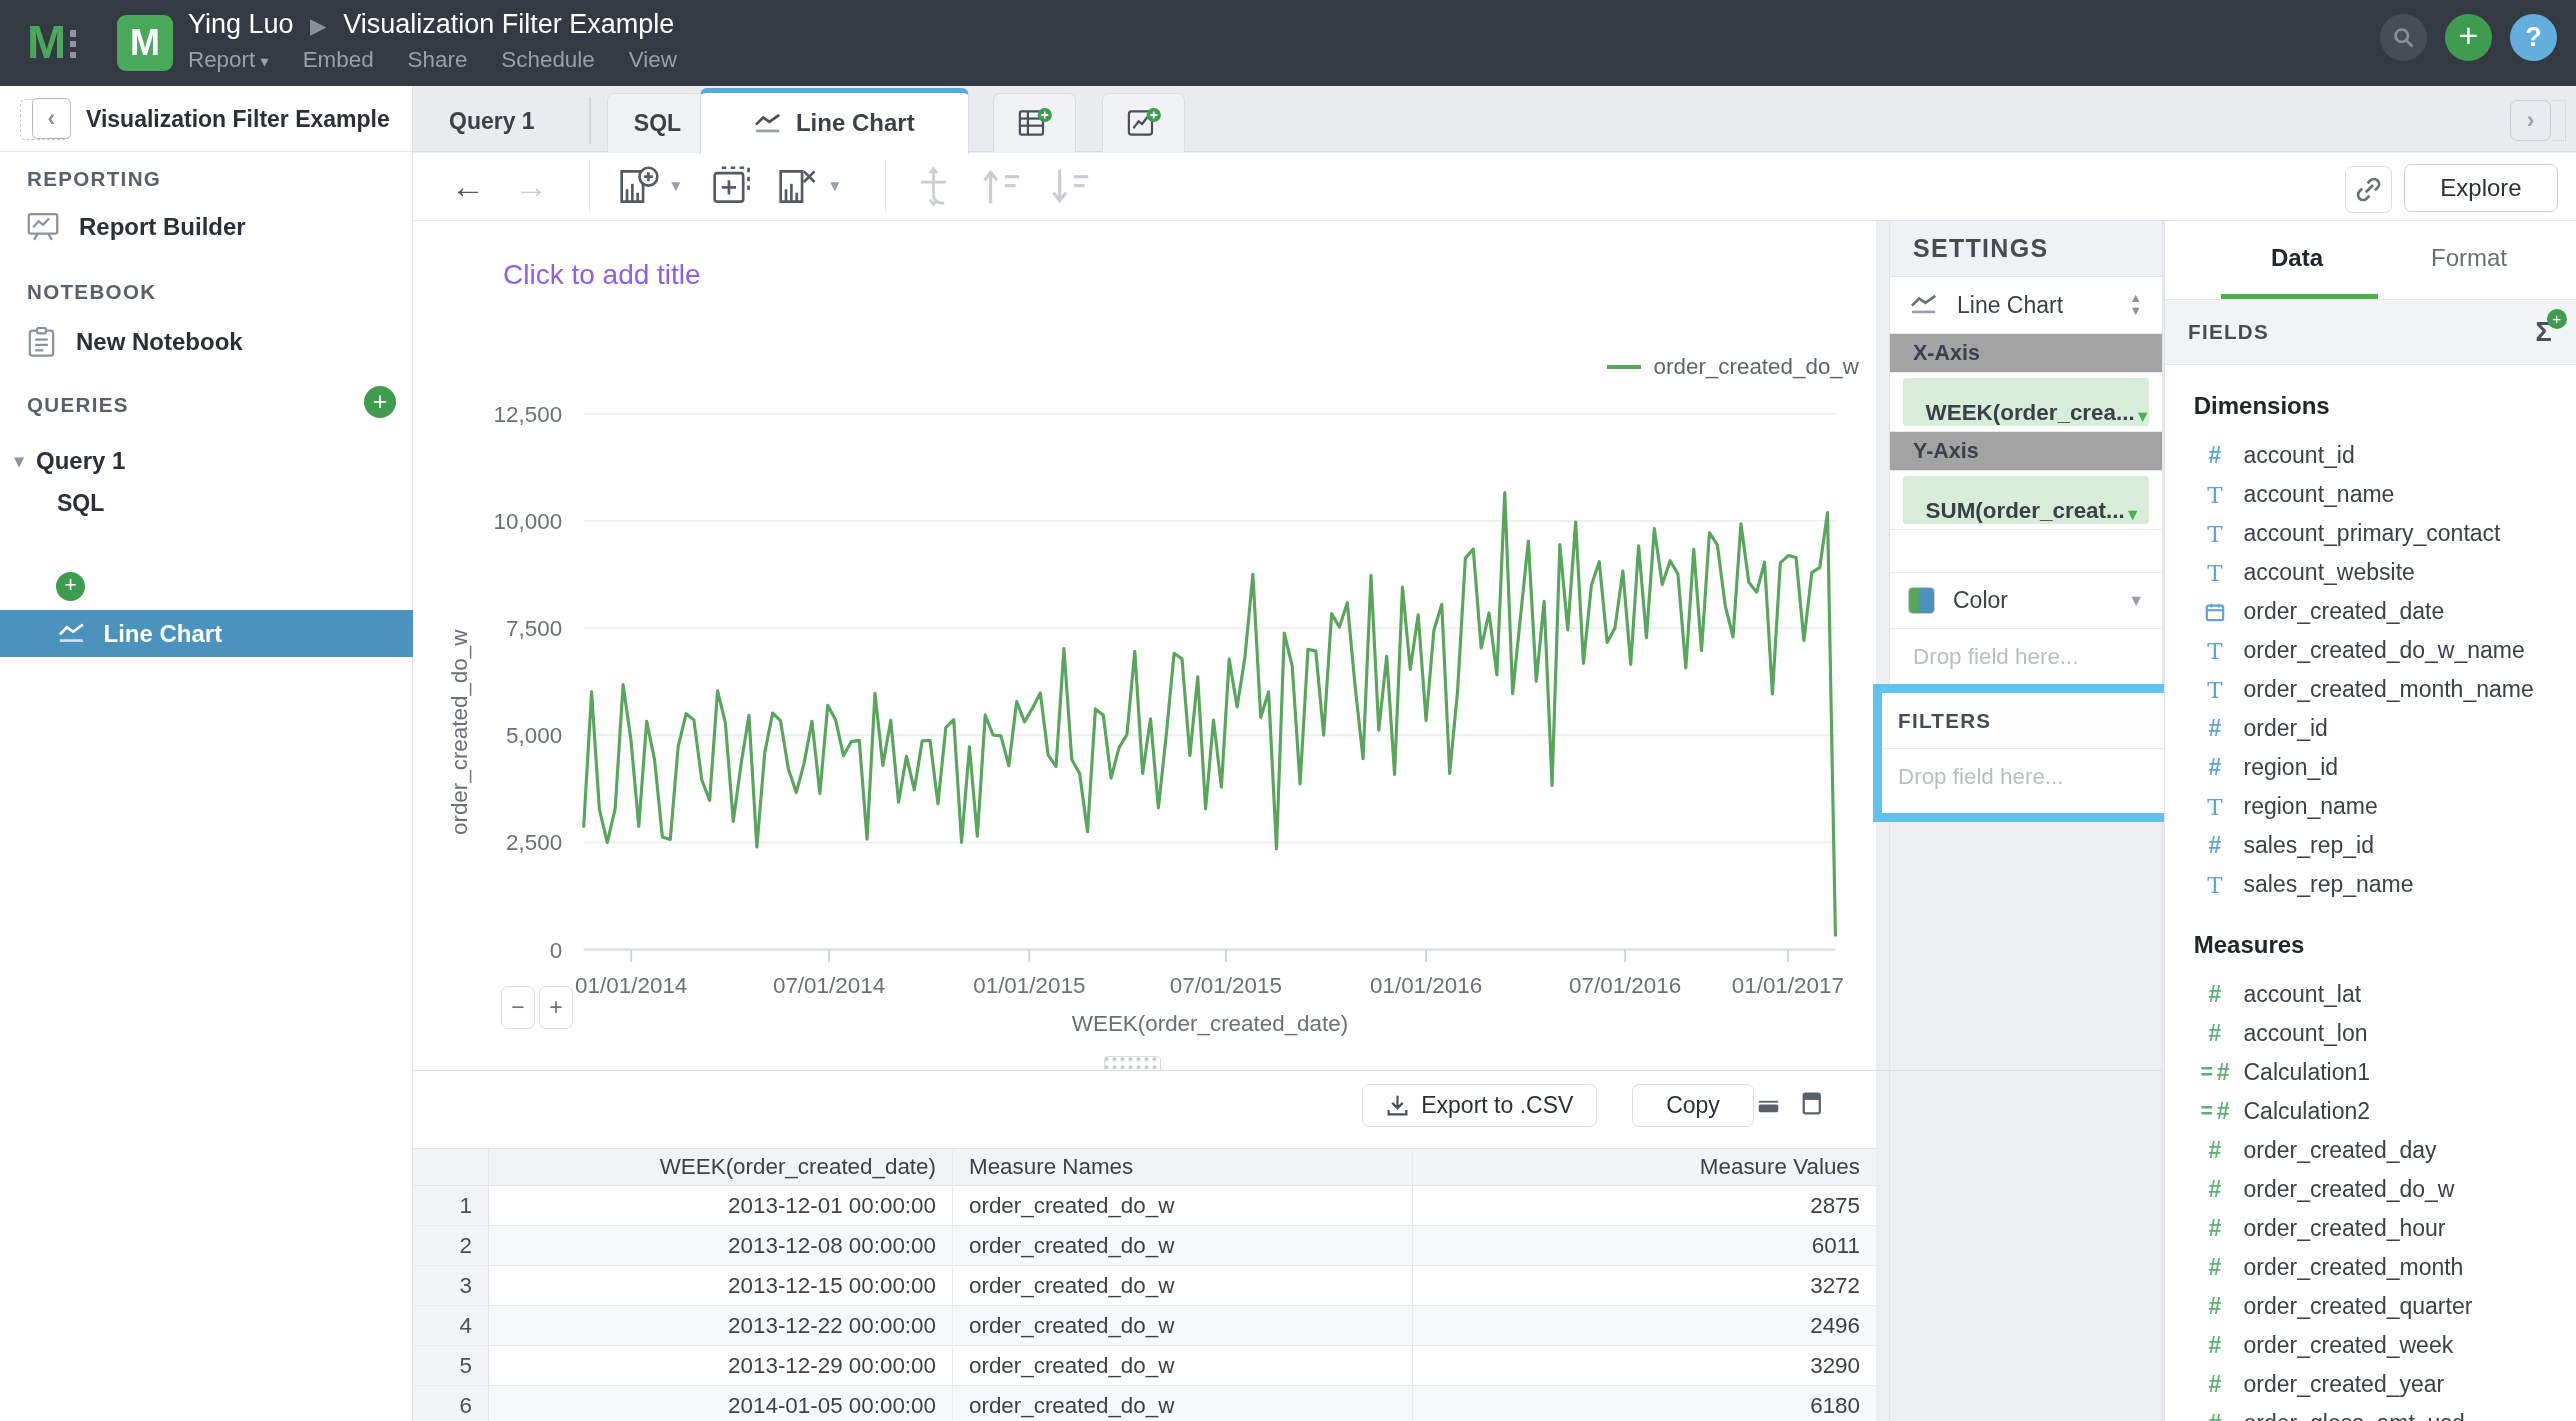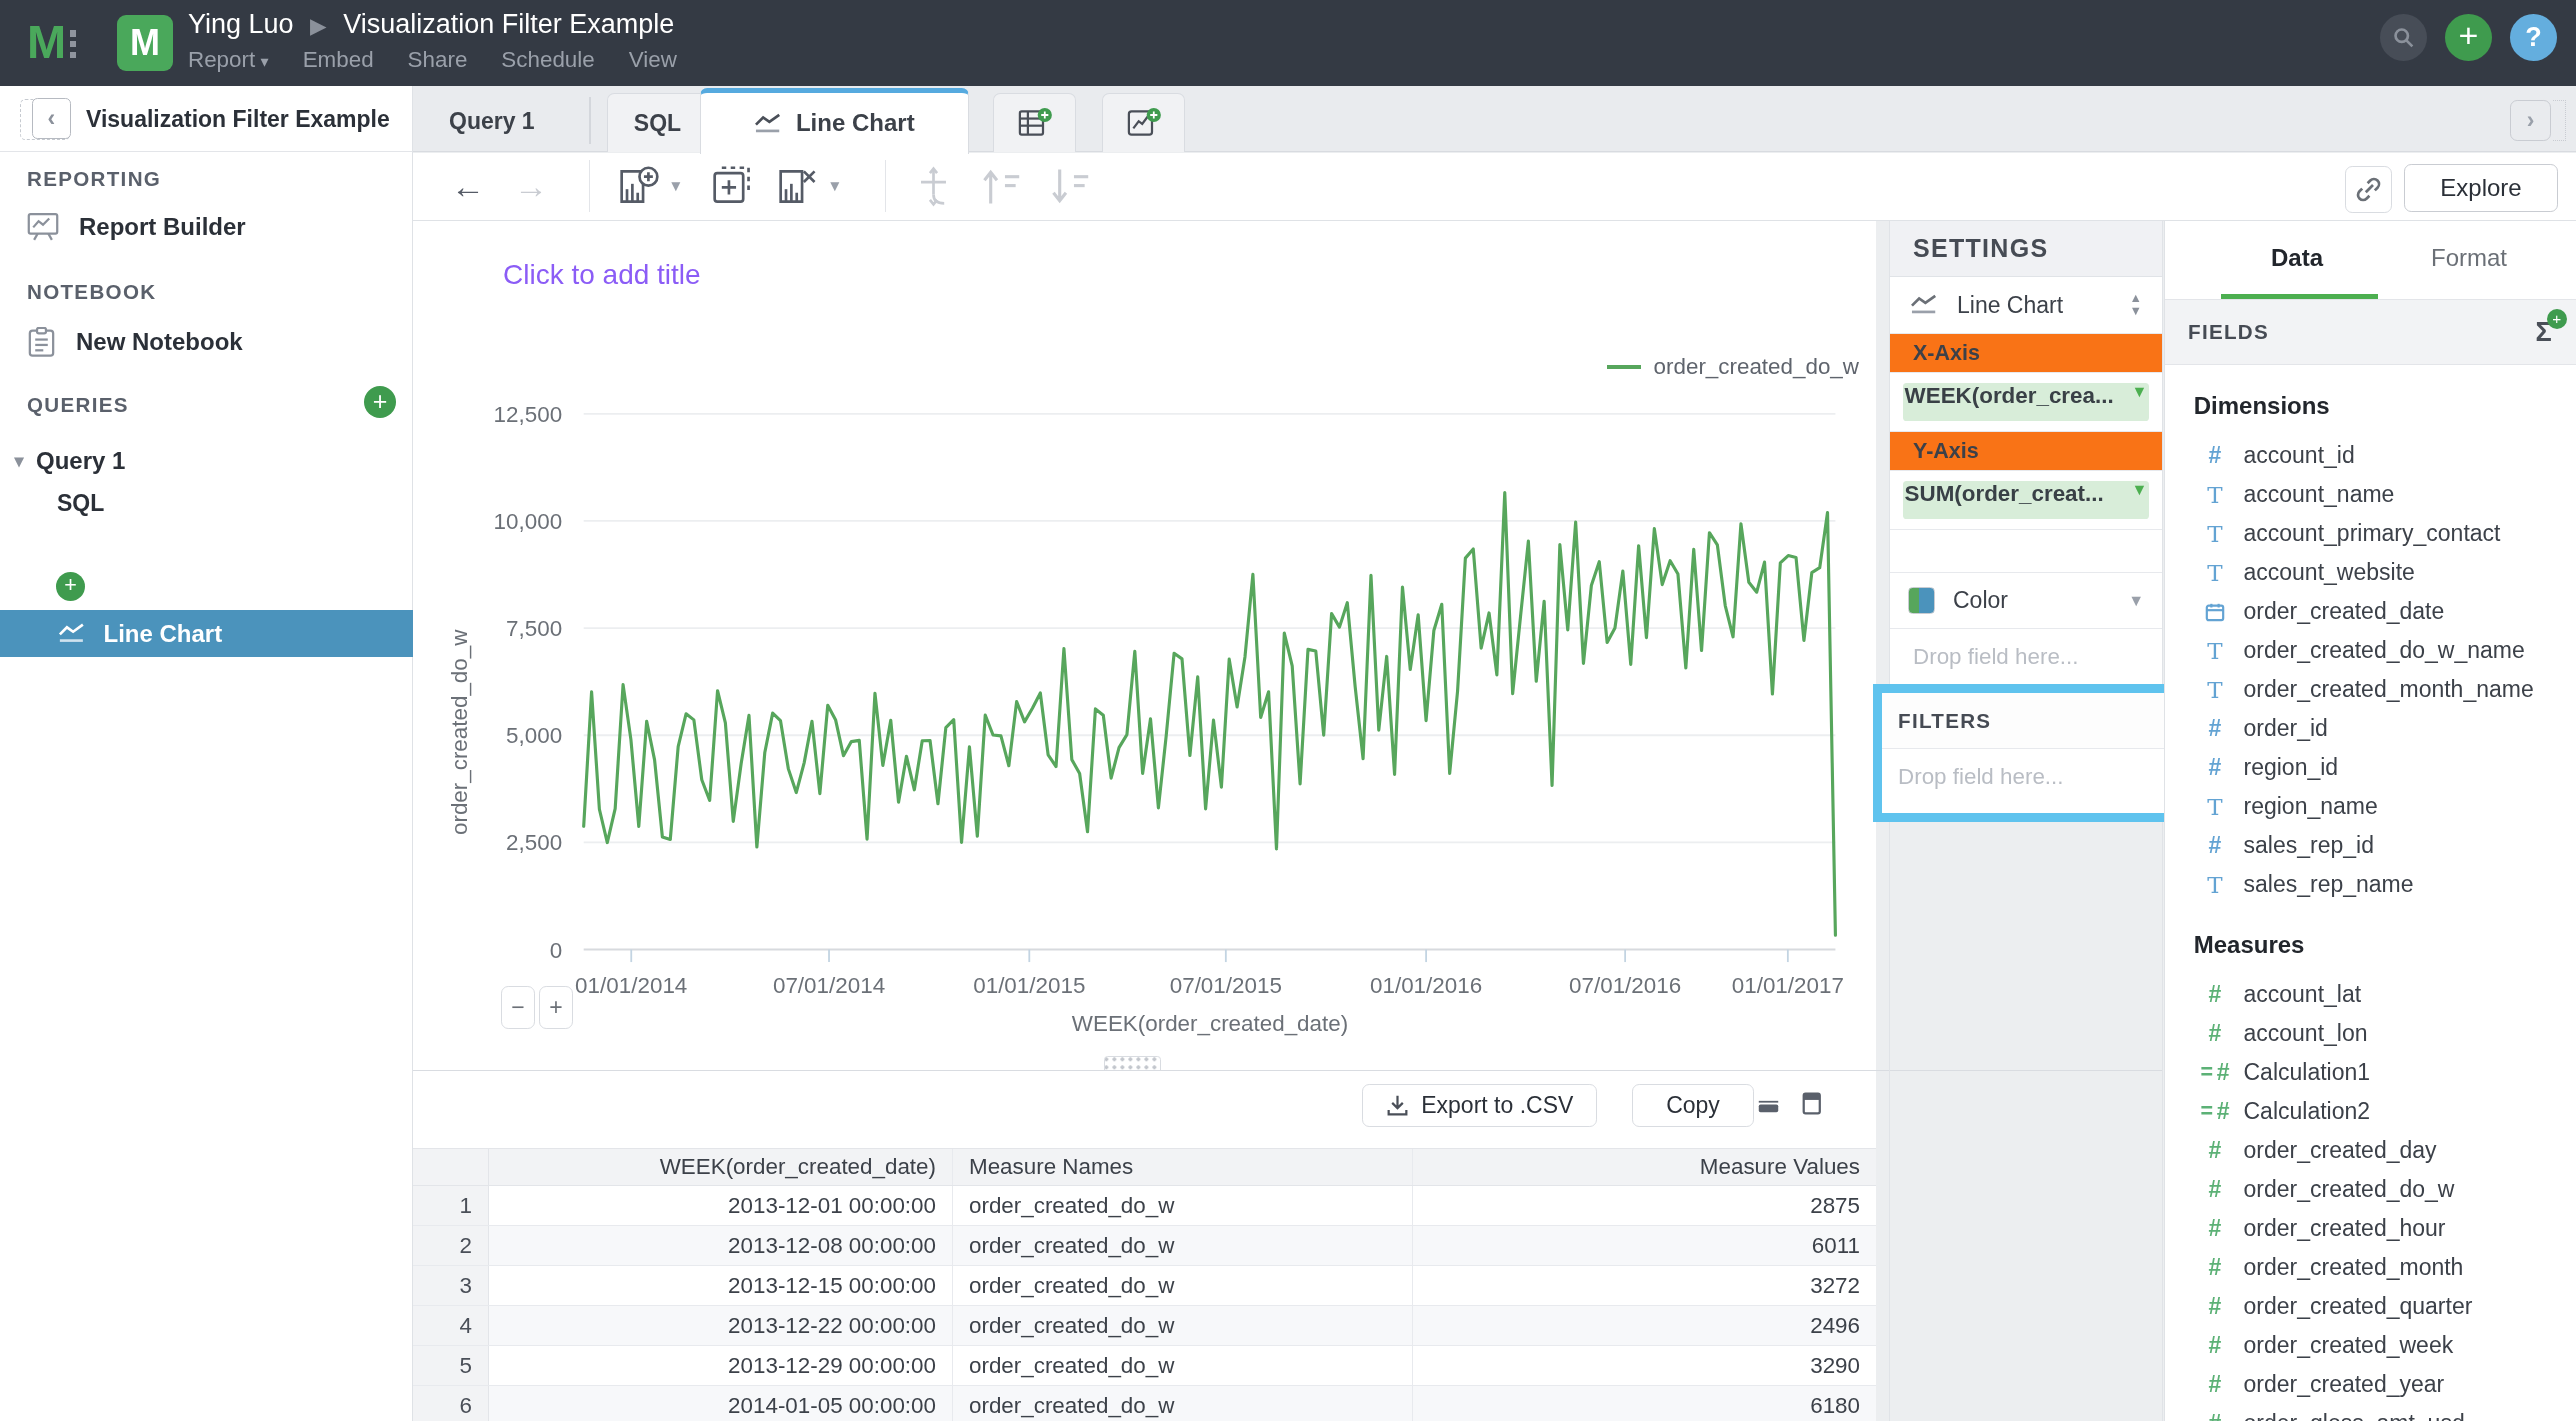--- a/index.html
+++ b/index.html
@@ -83,23 +83,23 @@
   .tc.mval { width:463px; justify-content:flex-end; border-right:none; }
   .trow.r-even { background:#f7f8fa; }
   .trow.r-even .tc.num, .trow.r-odd .tc.num { background:#f2f3f5; }
 
   
   .settings { position:absolute; left:1889px; top:221px; width:274px; height:1201px; border-left:0.9px solid #e0e3e7; border-right:0.9px solid #e0e3e7; z-index:6; }
   .set-head { height:56px; background:#f0f1f4; border-bottom:0.9px solid #e0e3e7; display:flex; align-items:center; padding-left:23px; font-size:25px; font-weight:700; letter-spacing:1.3px; color:#464b54; }
   .set-row { background:#fff; border-bottom:0.9px solid #e7e9ed; display:flex; align-items:center; }
   .row-charttype { height:57px; padding:0 20px; gap:18px; font-size:23px; color:#3c4149; }
   .spinner { margin-left:auto; display:flex; flex-direction:column; gap:1.8px; color:#8b919b; font-size:12.6px; line-height:10.8px; }
-  .row-axislabel { height:39px; background:#f97316; padding-left:23px; font-size:21.5px; font-weight:700; color:#3c4149; }
+  .row-axislabel { height:39px; background:#a3a3a3; padding-left:23px; font-size:21.5px; font-weight:700; color:#3c4149; }
   .row-pill { height:59px; padding:0 12.6px; }
-  .pill { width:100%; height:38px; background:#d8edd9; border-radius:3.6px; display:flex; align-items:flex-start; padding:0 2px; font-size:22.4px; font-weight:700; color:#394046; }
+  .pill { width:100%; height:48px; background:#d8edd9; border-radius:3.6px; display:flex; align-items:flex-end; padding:0 23px; font-size:22.4px; font-weight:700; color:#394046; }
   .pill .pcaret { margin-left:auto; color:#4caf50; font-size:16px; }
   .row-filler { height:43px; background:#fff; border-bottom:0.9px solid #e7e9ed; }
   .row-color { height:56px; padding:0 18px; gap:18px; font-size:23px; color:#3c4149; }
   .color-swatch { width:27px; height:27px; border:0.9px solid #c9ccd2; border-radius:4.5px; background:linear-gradient(to right,#57a65c 0 40%, #4b93bc 40% 100%); }
   .row-color .ccaret { margin-left:auto; color:#9aa0aa; font-size:16px; }
   .row-drop { height:57px; padding-left:23px; font-size:22.4px; color:#b9bdc4; }
   .filters-box { position:absolute; left:-17px; top:463px; width:300px; height:138px; border:9px solid #5fc3ee; background:#fff; }
   .filters-head { height:56px; display:flex; align-items:center; padding-left:16px; font-size:20.6px; font-weight:700; letter-spacing:1.3px; color:#464b54; border-bottom:0.9px solid #e7e9ed; background:#fdfdfd; }
   .filters-drop { height:56px; display:flex; align-items:center; padding-left:16px; font-size:22.4px; color:#b9bdc4; }
 

